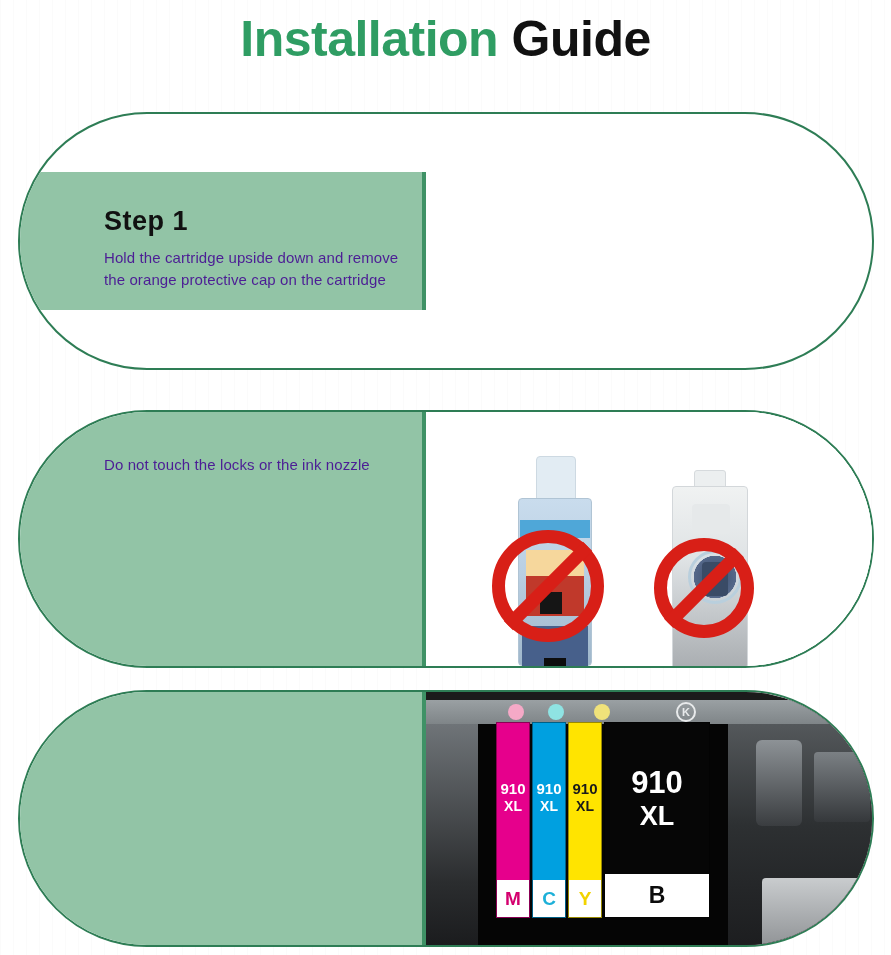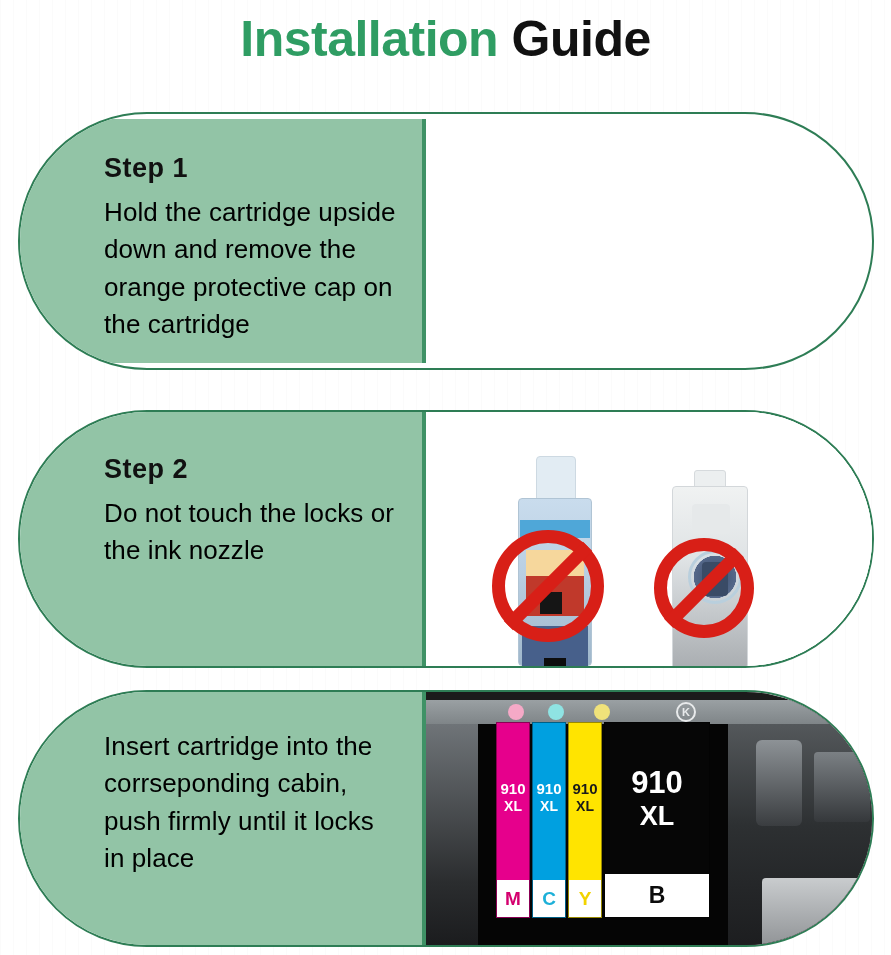--- a/index.html
+++ b/index.html
@@ -71,23 +71,23 @@
   #card-3 .card-text { padding-top: 36px; }
 
   .step-heading {
     font-size: 27px;
     font-weight: bold;
     color: #111111;
     margin-bottom: 10px;
     letter-spacing: 0.5px;
   }
   .step-body {
-    font-size: 26px;
+    font-size: 15px;
     line-height: 1.44;
-    color: #000000;
+    color: #4c1d95;
     letter-spacing: 0.1px;
   }
 
   .card-photo {
     flex: 1 1 auto;
     position: relative;
     background: #ffffff;
     overflow: hidden;
   }
 
@@ -402,21 +402,20 @@
         <div class="orange-tip"></div>
         <div class="thumb"></div>
         <div class="finger-a"></div>
         <div class="finger-b"></div>
       </div>
     </div>
   </div>
 
   <div class="card" id="card-2">
     <div class="card-text">
-      <div class="step-heading">Step 2</div>
       <div class="step-body">Do not touch the locks or the ink nozzle</div>
     </div>
     <div class="card-photo">
       <div class="p2">
         <div class="c-left-neck"></div>
         <div class="cart c-left"></div>
         <div class="c-left-chipband"></div>
         <div class="chip-gold"></div>
         <div class="chip-red"></div>
         <div class="chip-black"></div>
@@ -434,21 +433,20 @@
         </div>
         <div class="no-sign sign-2">
           <div class="slash"></div>
         </div>
       </div>
     </div>
   </div>
 
   <div class="card" id="card-3">
     <div class="card-text">
-      <div class="step-body">Insert cartridge into the corrseponding cabin, push firmly until it locks in place</div>
     </div>
     <div class="card-photo">
       <div class="p3">
         <div class="machine-left"></div>
         <div class="machine-right"></div>
         <div class="mr-knob"></div>
         <div class="mr-block"></div>
         <div class="mr-tray"></div>
         <div class="slot-bg"></div>
 

